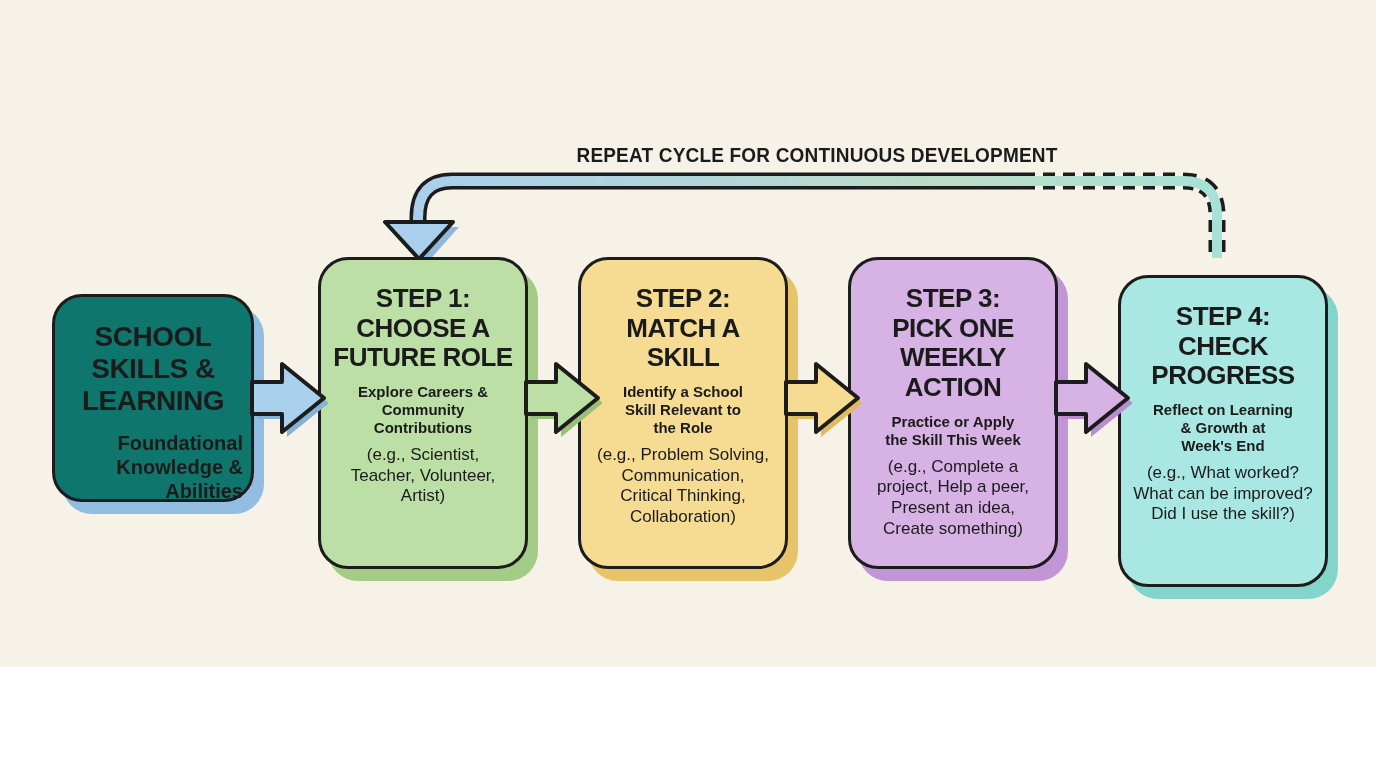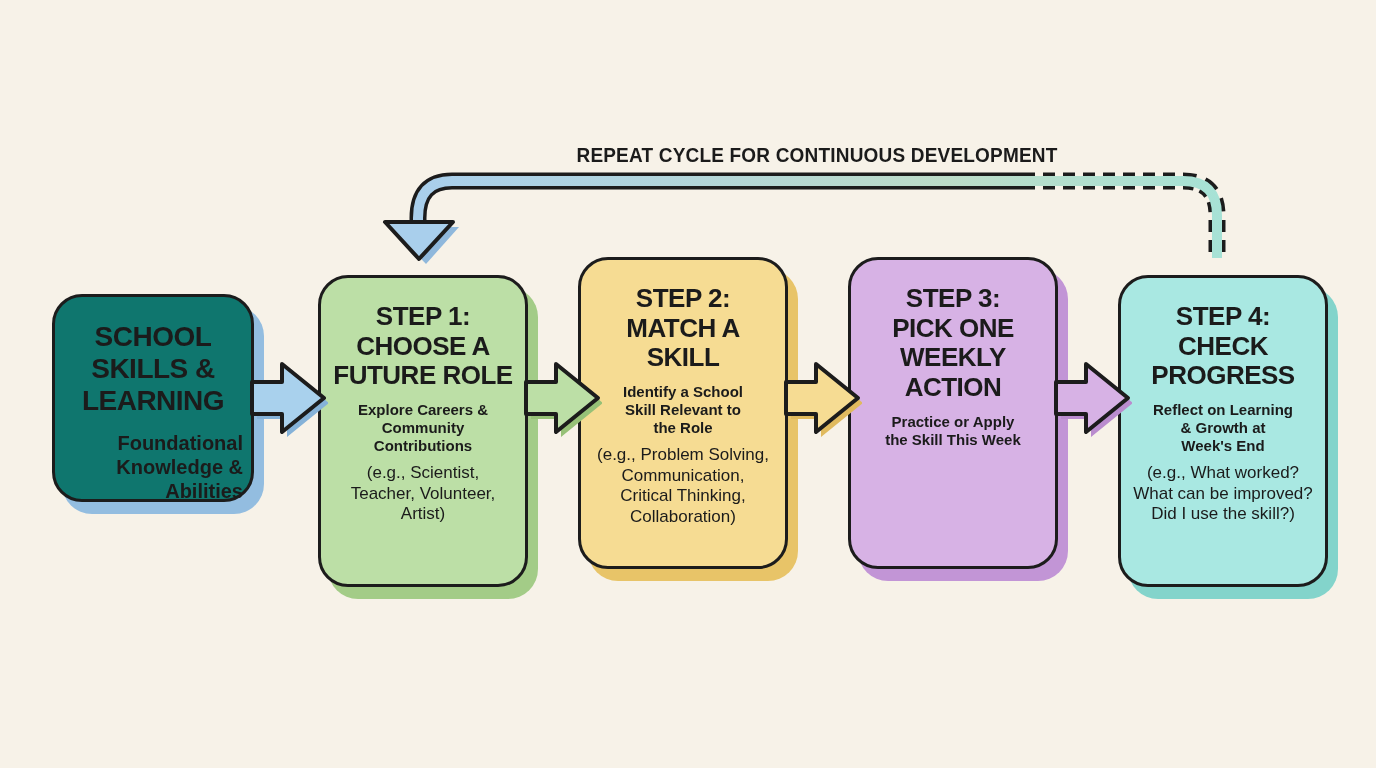--- a/index.html
+++ b/index.html
@@ -1,18 +1,18 @@
 <!DOCTYPE html>
 <html><head>
 <meta charset="utf-8">
 <style>
   html,body{margin:0;padding:0;}
   #canvas{
     position:relative;
-    width:1376px;height:768px;
+    width:1376px;height:667px;
     overflow:hidden;
     font-family:"Liberation Sans","DejaVu Sans",sans-serif;
     color:#1b1b1b;
   }
   
   .box{
     position:absolute;
     border:3px solid #1c1c1c;
     border-radius:30px;
     box-sizing:border-box;
@@ -37,21 +37,21 @@
     white-space:pre-line;
     margin-bottom:8px;
   }
   .box-first .box-subtitle{font-size:20px;text-align:right;}
   .box-examples{
     font-size:17px;
     line-height:1.22;
     white-space:pre-line;
   }
   .box1{left:52px;top:294px;width:202px;height:208px;}
-  .box2{left:318px;top:275px;width:210px;height:312px;}
+  .box2{left:318px;top:257px;width:210px;height:312px;}
   .box3{left:578px;top:257px;width:210px;height:312px;}
   .box4{left:848px;top:257px;width:210px;height:312px;}
   .box5{left:1118px;top:257px;width:210px;height:312px;margin-top:18px;}
   
   .flow-arrow{position:absolute;width:78px;height:80px;z-index:3;}
   .fa1{left:250px;top:358px;}
   .fa2{left:524px;top:358px;}
   .fa3{left:784px;top:358px;}
   .fa4{left:1054px;top:358px;}
   
@@ -131,20 +131,24 @@
 Collaboration)</div>
   </div>
 
   <div class="box box4" style="background: rgb(215, 178, 229); box-shadow: rgb(194, 149, 214) 10px 12px 0px; border-color: rgb(28, 28, 28);">
     <div class="box-title">STEP 3:
 PICK ONE
 WEEKLY
 ACTION</div>
     <div class="box-subtitle">Practice or Apply
 the Skill This Week</div>
+    <div class="box-examples">(e.g., Complete a
+project, Help a peer,
+Present an idea,
+Create something)</div>
   </div>
 
   <div class="box box5" style="background: rgb(169, 232, 226); box-shadow: rgb(131, 212, 203) 10px 12px 0px; border-color: rgb(28, 28, 28);">
     <div class="box-title">STEP 4:
 CHECK
 PROGRESS</div>
     <div class="box-subtitle">Reflect on Learning
 &amp; Growth at
 Week's End</div>
     <div class="box-examples">(e.g., What worked?

